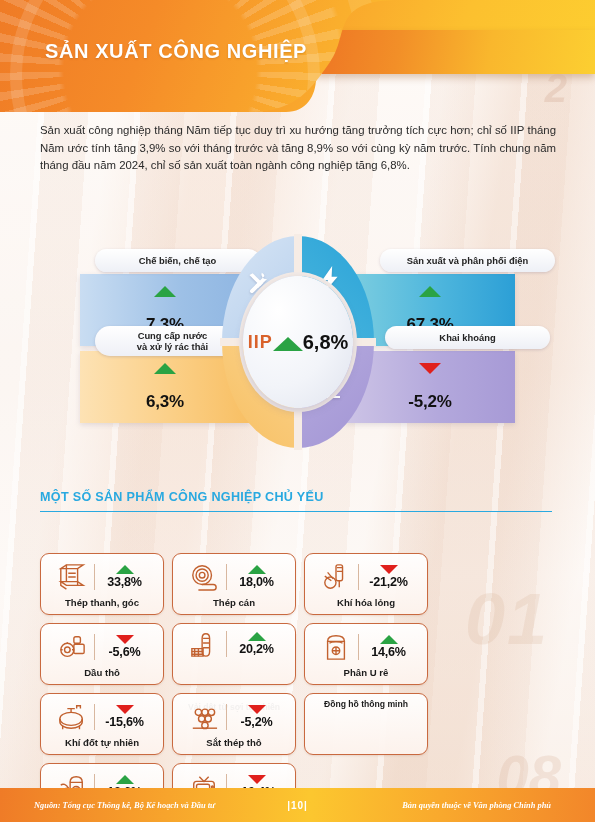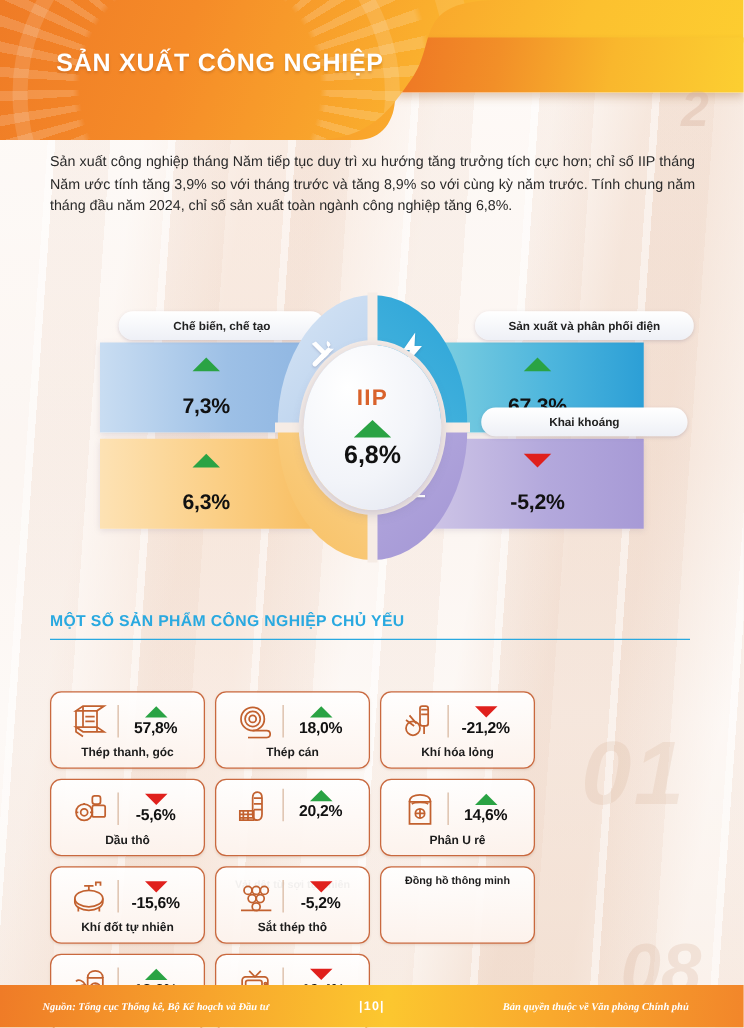--- a/index.html
+++ b/index.html
@@ -175,21 +175,21 @@
   #donut-gap-h {
     position: absolute; left: -2px; top: 102px; width: 156px; height: 8px;
     background: #f6ece5; z-index: 4;
   }
   #donut-hole {
     position: absolute; left: 21px; top: 40px; width: 110px; height: 132px;
     border-radius: 50%;
     background: radial-gradient(ellipse at 32% 26%, #ffffff 0%, #f2f4f9 55%, #dfe3ee 100%);
     box-shadow: 0 3px 9px rgba(120,110,150,.30), 0 0 0 4px #f4ece7;
     z-index: 6;
-    display: flex; flex-direction: column; align-items: center; justify-content: center;
+    display: flex; flex-direction: row; align-items: center; justify-content: center;
   }
   #iip-label { font-size: 18px; font-weight: bold; color: #d9622b; letter-spacing: 1px; }
   #iip-tri {
     width: 0; height: 0; margin: 7px 0 3px;
     border-left: 15px solid transparent; border-right: 15px solid transparent;
     border-bottom: 14px solid #2aa344;
   }
   #iip-val { font-size: 20px; font-weight: bold; color: #111; }
 
   .dicon {
@@ -300,20 +300,26 @@
 
   <div class="band band-elec">
     <div class="tri-up"></div>
     <div class="band-val">67,3%</div>
   </div>
   <div class="pill pill-elec">Sản xuất và phân phối điện</div>
 
   <div class="band band-water">
     <div class="tri-up"></div>
     <div class="band-val">6,3%</div>
+  </div>
+  <div class="pill pill-water">
+    <span style="display:block">
+      <span>Cung cấp nước</span><br>
+      <span>và xử lý rác thải</span>
+    </span>
   </div>
 
   <div class="band band-mine">
     <div class="tri-down"></div>
     <div class="band-val">-5,2%</div>
   </div>
   <div class="pill pill-mine">Khai khoáng</div>
 
   <div id="donut-wrap">
     <div class="quad q-tl">
@@ -378,21 +384,21 @@
             <path d="M4 6h18l6-4H10z"></path>
             <path d="M10 2v18M22 6v18"></path>
             <path d="M4 6v18l6 4"></path>
             <path d="M10 24h18l-6-4H4z"></path>
             <path d="M12 11h8M12 15h8"></path>
           </svg>
         </span>
         <span class="card-div"></span>
         <div class="card-right">
           <div class="card-tri-up"></div>
-          <div class="card-val">57,8%</div>
+          <div class="card-val">33,8%</div>
         </div>
       </div>
       <div class="card-label">Thép thanh, góc</div>
     </div>
     <div class="card">
       <div class="card-top">
         <span class="card-ico">
           <svg viewBox="0 0 32 30" width="30" height="28">
             <circle cx="14" cy="13" r="10"></circle>
             <circle cx="14" cy="13" r="6.5"></circle>

